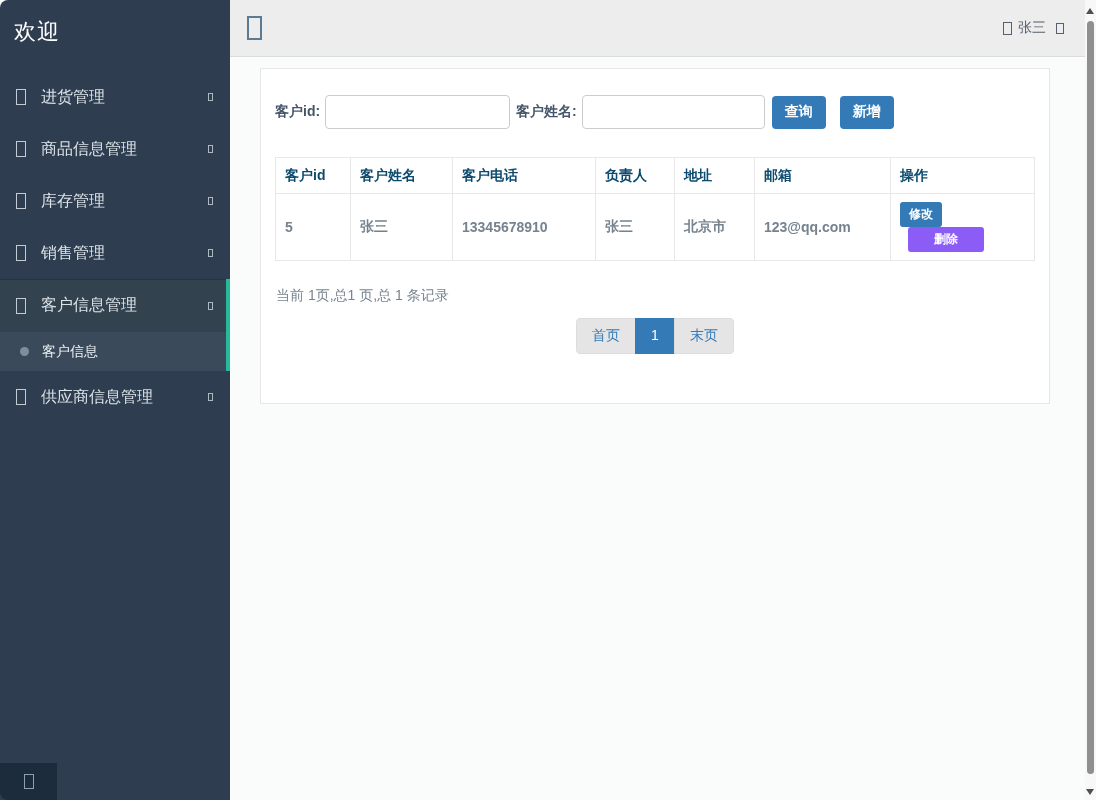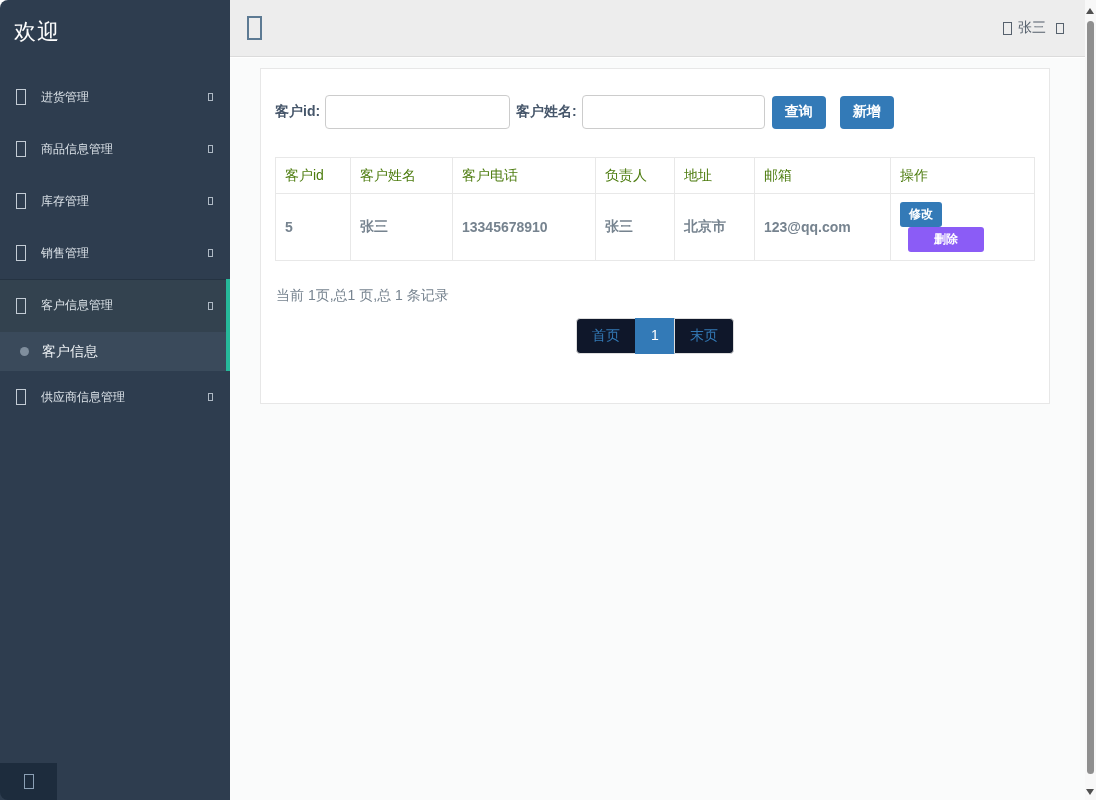--- a/index.html
+++ b/index.html
@@ -6,21 +6,21 @@
   html,body { width:1096px; height:800px; overflow:hidden; background:#fff;
     font-family:"Liberation Sans","DejaVu Sans",sans-serif; }
   .stage { position:relative; width:1096px; height:800px; }
 
   
   .sidebar { position:absolute; left:0; top:0; width:230px; height:800px;
     background:#2e3d4f; border-top-left-radius:8px; }
   .sidebar-title { padding:17px 14px 12px; color:#fefefe; font-size:22px; letter-spacing:1px; }
   .menu { margin-top:12px; }
   .menu-item { height:52px; display:flex; align-items:center; padding:0 16px;
-    color:#dbe2e8; font-size:12px; position:relative; cursor:pointer; }
+    color:#dbe2e8; font-size:16px; position:relative; cursor:pointer; }
   .tofu { display:inline-block; border:1px solid currentColor; }
   .icon-main { width:10px; height:16px; margin-right:15px; color:#c3ccd5; border-width:1.5px; }
   .chev { position:absolute; right:17px; width:5px; height:8px; color:#aeb9c4; }
   .menu-group.active { position:relative; background:#33424f; }
   .menu-group.active::after { content:""; position:absolute; right:0; top:0; bottom:0;
     width:4px; background:#26b99a; }
   .menu-group.active .menu-item { border-top:1px solid #253342; }
   .submenu-item { height:40px; display:flex; align-items:center; padding:0 16px 0 20px;
     background:#3a4a5b; color:#eef2f5; font-size:14px; cursor:pointer; border-top:1px solid #33424f; }
   .dot { width:9px; height:9px; border-radius:50%; background:#7f8e9d; margin-right:13px; }
@@ -54,30 +54,30 @@
   .form-input.second { width:183px; }
   .btn { border:none; border-radius:4px; color:#fff; font-size:14px; cursor:pointer;
     font-family:inherit; }
   .btn-primary { background:#337ab7;font-weight:bold; }
   .btn-query { height:33px; padding:0 13px; margin-left:7px; }
   .btn-add { height:33px; padding:0 13px; margin-left:14px; }
 
   .data-table { width:100%; border-collapse:collapse; margin-top:28px; }
   .data-table th, .data-table td { border:1px solid #e8e8e8; text-align:left;
     padding:8px 9px; font-size:14px; }
-  .data-table th { color:#4d7c0f; font-weight:400; height:36px; }
+  .data-table th { color:#0c4a6e; font-weight:700; height:36px; }
   .data-table td { color:#76838f; font-weight:600; height:45px; vertical-align:middle; }
   .btn-edit { background:#337ab7; padding:4px 9px; font-size:12px; font-weight:700; border-radius:3px; }
   .btn-delete { background:#8b5cf6; padding:4px 26px; font-size:12px; font-weight:700;
     border-radius:3px; margin-left:8px; }
 
   .page-summary { margin:26px 0 0 1px; color:#76838f; font-size:14px; }
   .pagination-wrap { display:flex; justify-content:center; margin-top:13px; }
   .pagination { display:inline-flex; list-style:none; }
-  .page-item { border:1px solid #ddd; background:#0f172a; color:#337ab7; font-size:14px;
+  .page-item { border:1px solid #ddd; background:#e5e5e5; color:#337ab7; font-size:14px;
     padding:8px 15px; margin-left:-1px; cursor:pointer; }
   .page-item.first { border-radius:4px 0 0 4px; margin-left:0; }
   .page-item.last { border-radius:0 4px 4px 0; }
   .page-item.active { background:#337ab7; border-color:#337ab7; color:#fff; }
 
   
   .scrollbar { position:absolute; right:0; top:0; width:11px; height:800px;
     background:#f8f8f8; z-index:20; }
   .sb-arrow-up { position:absolute; top:8px; left:1px; width:0; height:0;
     border-left:4.5px solid transparent; border-right:4.5px solid transparent;

